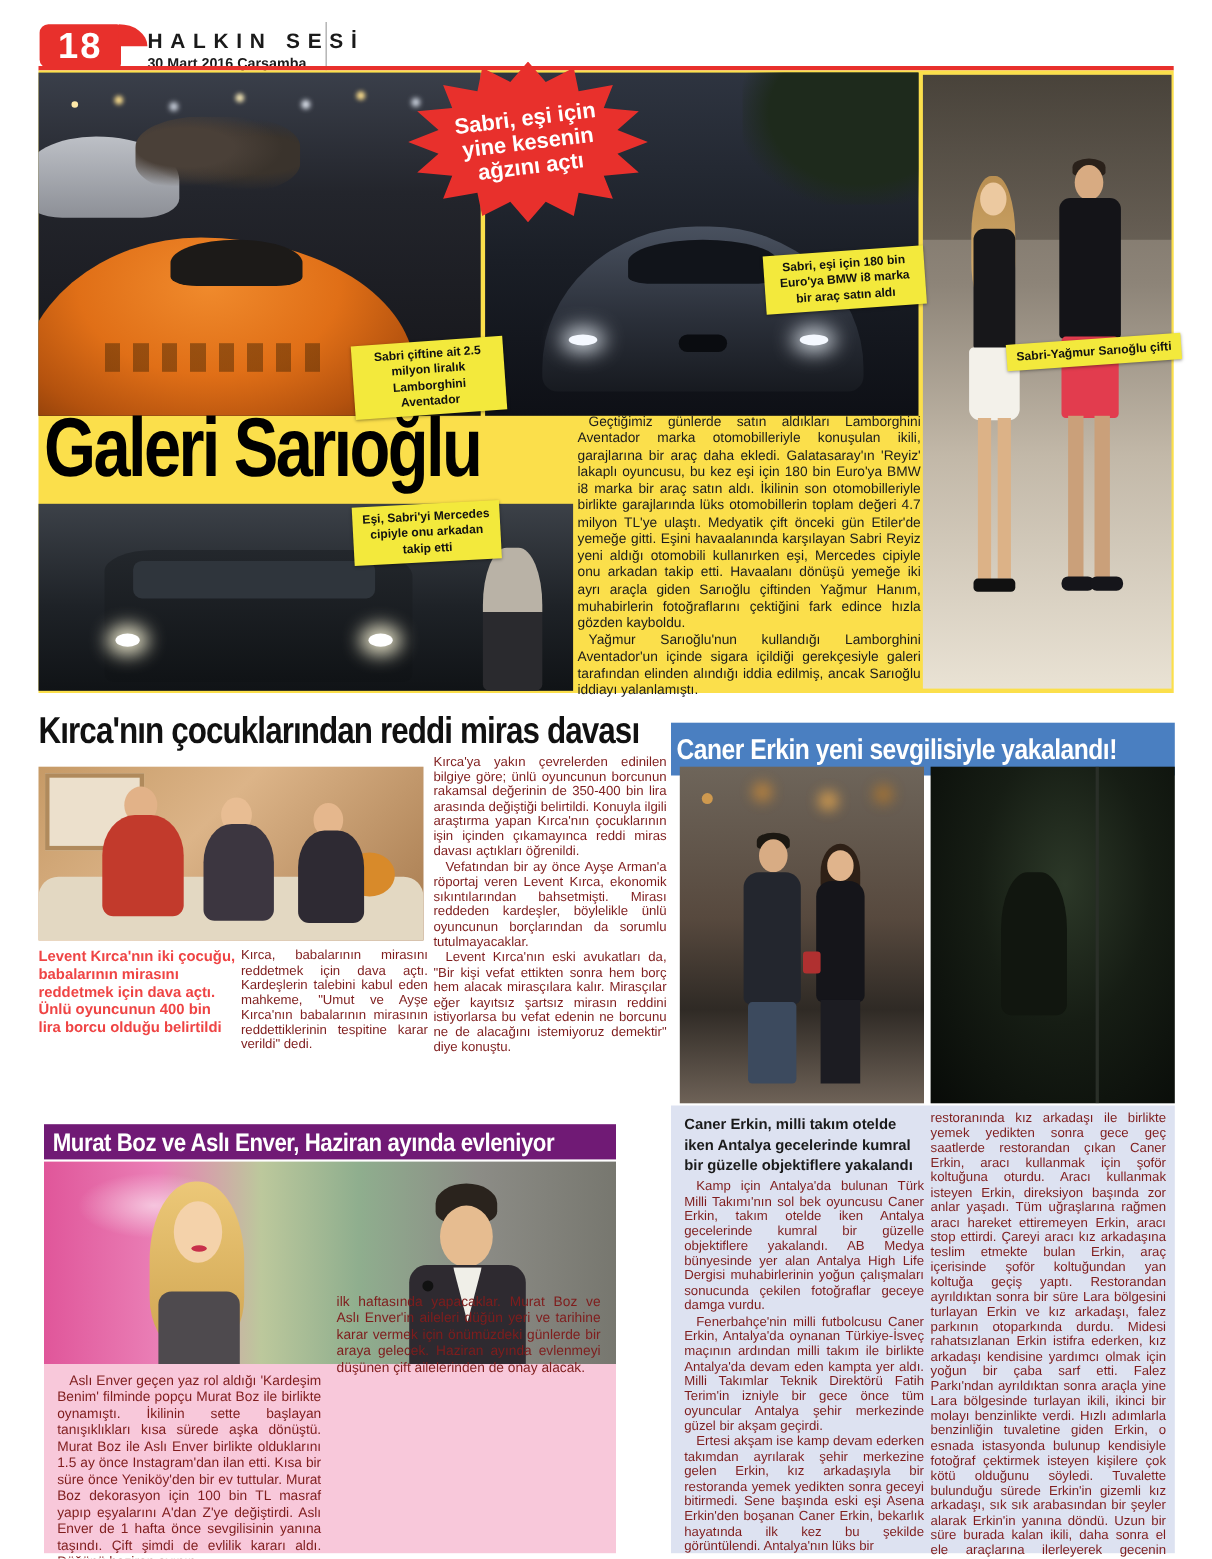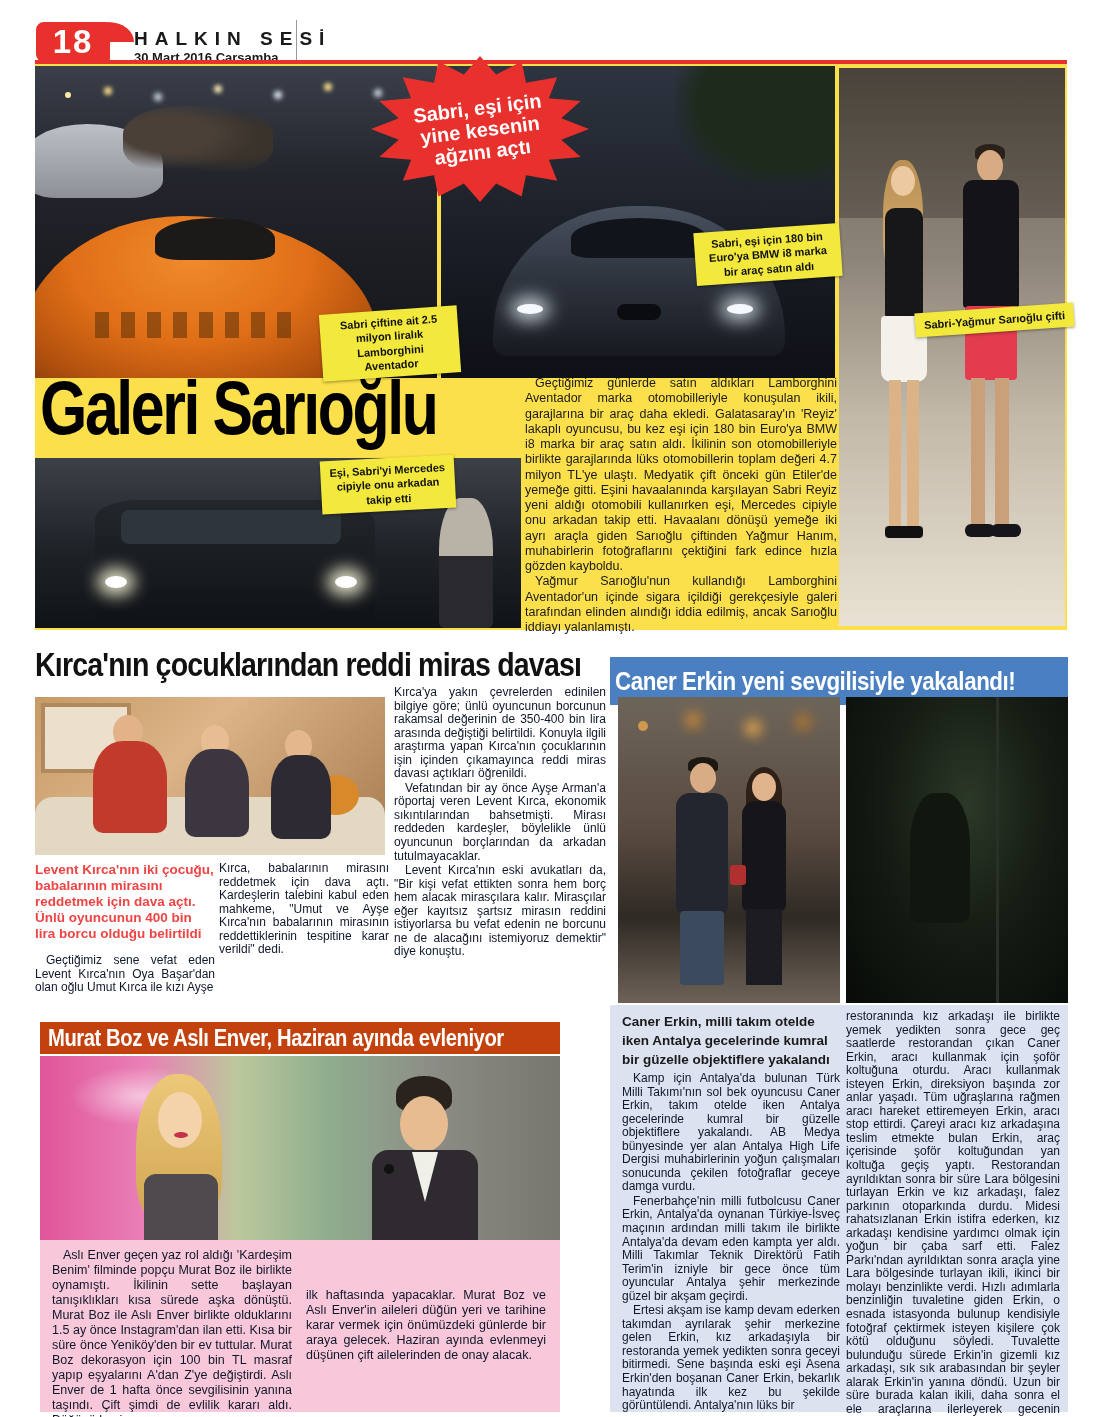--- a/index.html
+++ b/index.html
@@ -99,21 +99,21 @@
   .ki-pillow { position:absolute; right:26px; bottom:40px; width:46px; height:40px; background:#d88a2a; border-radius:50%; }
   .ki-man { position:absolute; left:58px; bottom:22px; width:74px; height:92px; background:#c23a2c; border-radius:40% 40% 10px 10px; }
   .ki-man-face { position:absolute; left:78px; bottom:106px; width:30px; height:34px; background:#e2b288; border-radius:50%; }
   .ki-w1 { position:absolute; left:150px; bottom:18px; width:64px; height:88px; background:#3c3640; border-radius:40% 40% 10px 10px; }
   .ki-w1-face { position:absolute; left:166px; bottom:98px; width:28px; height:32px; background:#e8bd93; border-radius:50%; }
   .ki-w1-hair { position:absolute; left:160px; bottom:96px; width:40px; height:44px; background:#241c16; border-radius:50% 50% 30% 30%; z-index:-1; }
   .ki-w2 { position:absolute; left:236px; bottom:16px; width:60px; height:84px; background:#2e2a33; border-radius:40% 40% 10px 10px; }
   .ki-w2-face { position:absolute; left:250px; bottom:94px; width:27px; height:31px; background:#e5b78d; border-radius:50%; }
   .ki-w2-hair { position:absolute; left:244px; bottom:92px; width:39px; height:42px; background:#1e1812; border-radius:50% 50% 30% 30%; z-index:-1; }
 
-  .col { position:absolute; font-size:12px; line-height:1.13; text-align:justify; color:#0f172a; }
+  .col { position:absolute; font-size:12px; line-height:1.13; text-align:justify; color:#7f1d1d; }
   .col p { text-indent:11px; margin-bottom:1px; }
   .col p.noindent { text-indent:0; }
   .kirca-lead { position:absolute; left:35px; top:862px; width:180px; font-size:13.5px; font-weight:bold;
       line-height:1.18; color:#ef4444; }
   .kirca-c1 { left:35px; top:954px; width:180px; }
   .kirca-c2 { left:219px; top:862px; width:170px; }
   .kirca-c3 { left:394px; top:686px; width:212px; }
 
   
   .caner-bar { position:absolute; left:610px; top:657px; width:458px; height:48px; background:#4a7fc1;
@@ -138,39 +138,39 @@
   .cn2-pole { position:absolute; left:150px; top:0; width:3px; height:306px; background:#2a2f28; }
   .cn2-couple { position:absolute; left:64px; top:96px; width:60px; height:130px; background:#11160f; border-radius:40% 40% 10px 10px; }
 
   .caner-bg { position:absolute; left:610px; top:1005px; width:458px; height:407px; background:#dde2f1; }
   .caner-lead { position:absolute; left:622px; top:1013px; width:216px; font-size:13.5px; font-weight:bold;
       line-height:1.4; color:#1a1a1a; }
   .caner-c1 { left:622px; top:1072px; width:218px; }
   .caner-c2 { left:846px; top:1010px; width:214px; }
 
   
-  .murat-bar { position:absolute; left:40px; top:1022px; width:520px; height:32px; background:#c2410c;
+  .murat-bar { position:absolute; left:40px; top:1022px; width:520px; height:32px; background:#701a75;
       display:flex; align-items:center; padding-left:8px; }
   .murat-bar span { color:#fff; font-weight:bold; font-size:23px; letter-spacing:-.5px;
       transform:scaleX(.88); transform-origin:left center; white-space:nowrap; }
   .ph-murat { left:40px; top:1056px; width:520px; height:184px; position:absolute; overflow:hidden;
       background:linear-gradient(90deg,#e0569a 0%,#ea7fb6 20%,#bcc89c 38%,#8fae8e 55%,#8c8c86 76%,#77776f 100%); }
   .mb-glow { position:absolute; left:30px; top:10px; width:140px; height:60px; background:radial-gradient(ellipse, rgba(255,255,255,.55), transparent 70%); }
   .mb-w-hair { position:absolute; left:96px; top:18px; width:86px; height:150px; background:linear-gradient(180deg,#ecc878,#d0a552); border-radius:48% 48% 30% 30%; }
   .mb-w-face { position:absolute; left:118px; top:36px; width:44px; height:56px; background:#f4d2aa; border-radius:50%; }
   .mb-w-lips { position:absolute; left:134px; top:76px; width:14px; height:6px; background:#c8304a; border-radius:50%; }
   .mb-w-top { position:absolute; left:104px; top:118px; width:74px; height:66px; background:#4e4a4e; border-radius:12px 12px 0 0; }
   .mb-m-hair { position:absolute; left:356px; top:20px; width:56px; height:36px; background:#2a231d; border-radius:50% 50% 30% 30%; }
   .mb-m-face { position:absolute; left:360px; top:40px; width:48px; height:56px; background:#e6bc90; border-radius:50%; }
   .mb-m-suit { position:absolute; left:332px; top:94px; width:106px; height:90px; background:#2e2a30; border-radius:16px 16px 0 0; }
   .mb-m-shirt { position:absolute; left:372px; top:96px; width:26px; height:50px; background:#f0efe8; clip-path:polygon(0 0,100% 0,50% 100%); }
   .mb-mic { position:absolute; left:344px; top:108px; width:10px; height:10px; background:#111; border-radius:50%; }
   .murat-bg { position:absolute; left:40px; top:1240px; width:520px; height:172px; background:#f8c8da; }
   .murat-c1 { left:52px; top:1248px; width:240px; font-size:12.5px; line-height:1.2; }
-  .murat-c2 { left:306px; top:1288px; width:240px; font-size:12.5px; line-height:1.2; }
+  .murat-c2 { left:306px; top:1176px; width:240px; font-size:12.5px; line-height:1.2; }
 </style>
 </head>
 <body>
 
 <div class="page">
 
   <div class="hdr-box">
       <span>18</span>
     </div>
   <div class="hdr-swoosh"></div>
@@ -255,29 +255,26 @@
     <div class="ki-w1-hair"></div>
     <div class="ki-w1-face"></div>
     <div class="ki-w1"></div>
     <div class="ki-w2-hair"></div>
     <div class="ki-w2-face"></div>
     <div class="ki-w2"></div>
   </div>
 
   <div class="kirca-lead">Levent Kırca'nın iki çocuğu, babalarının mirasını reddetmek için dava açtı. Ünlü oyuncunun 400 bin lira borcu olduğu belirtildi</div>
 
-  <div class="col kirca-c1">
-    <p>Geçtiğimiz sene vefat eden Levent Kırca'nın Oya Başar'dan olan oğlu Umut Kırca ile kızı Ayşe</p>
-  </div>
   <div class="col kirca-c2">
     <p class="noindent">Kırca, babalarının mirasını reddetmek için dava açtı. Kardeşlerin talebini kabul eden mahkeme, "Umut ve Ayşe Kırca'nın babalarının mirasının reddettiklerinin tespitine karar verildi" dedi.</p>
   </div>
   <div class="col kirca-c3">
     <p class="noindent">Kırca'ya yakın çevrelerden edinilen bilgiye göre; ünlü oyuncunun borcunun rakamsal değerinin de 350-400 bin lira arasında değiştiği belirtildi. Konuyla ilgili araştırma yapan Kırca'nın çocuklarının işin içinden çıkamayınca reddi miras davası açtıkları öğrenildi.</p>
-    <p>Vefatından bir ay önce Ayşe Arman'a röportaj veren Levent Kırca, ekonomik sıkıntılarından bahsetmişti. Mirası reddeden kardeşler, böylelikle ünlü oyuncunun borçlarından da arkadan tutulmayacaklar.</p>
+    <p>Vefatından bir ay önce Ayşe Arman'a röportaj veren Levent Kırca, ekonomik sıkıntılarından bahsetmişti. Mirası reddeden kardeşler, böylelikle ünlü oyuncunun borçlarından da sorumlu tutulmayacaklar.</p>
     <p>Levent Kırca'nın eski avukatları da, "Bir kişi vefat ettikten sonra hem borç hem alacak mirasçılara kalır. Mirasçılar eğer kayıtsız şartsız mirasın reddini istiyorlarsa bu vefat edenin ne borcunu ne de alacağını istemiyoruz demektir" diye konuştu.</p>
   </div>
 
   <div class="caner-bar">
     <span>Caner Erkin yeni sevgilisiyle yakalandı!</span>
   </div>
 
   <div class="ph-caner1">
     <div class="cn-glow"></div>
     <div class="cn-man-hair"></div>

